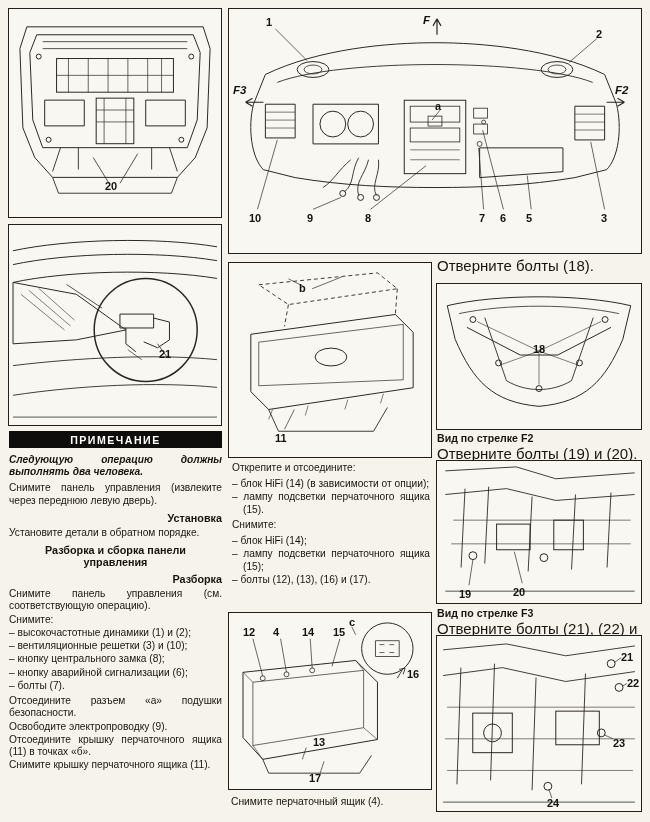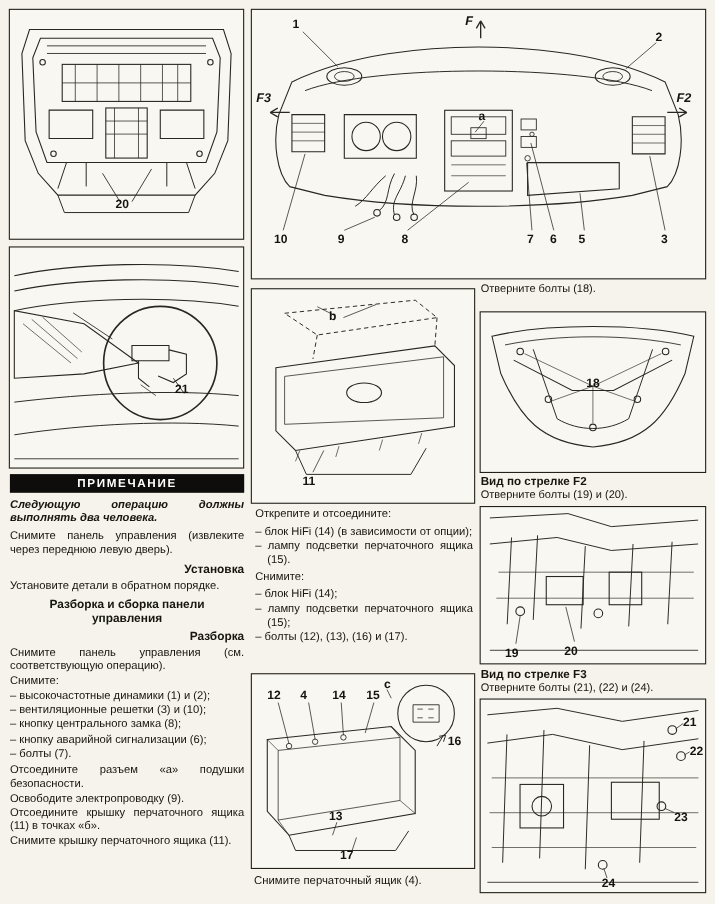--- a/index.html
+++ b/index.html
@@ -64,21 +64,21 @@
     letter-spacing: 1.5px;
     height: 17px;
     display: flex;
     align-items: center;
     justify-content: center;
     margin-bottom: 6px;
   }
   .note-body { font-weight: bold; font-style: italic; }
 
   .view-title { font-weight: bold; font-size: 10.6px; line-height: 1.15; }
-  .view-body { font-size: 10px; line-height: 1.15; margin-top: 1px; }
+  .view-body { font-size: 15px; line-height: 1.15; margin-top: 1px; }
 
   .fig-caption {
     position: absolute;
     font-size: 10.3px;
     line-height: 1.15;
   }
 </style>
 </head>
 <body>
 
@@ -229,21 +229,21 @@
         <path d="M78,136 l-4,12 M92,162 l4,-12" stroke-width="0.7"></path>
         <path d="M128,22 l-4,-8" stroke-width="0.7"></path>
       </g>
     </svg>
     <span class="callout" style="left:14px; top:14px;">12</span>
     <span class="callout" style="left:44px; top:14px;">4</span>
     <span class="callout" style="left:73px; top:14px;">14</span>
     <span class="callout" style="left:104px; top:14px;">15</span>
     <span class="callout" style="left:120px; top:4px;">c</span>
     <span class="callout" style="left:178px; top:56px;">16</span>
-    <span class="callout" style="left:70px; top:124px;">13</span>
+    <span class="callout" style="left:84px; top:124px;">13</span>
     <span class="callout" style="left:80px; top:160px;">17</span>
   </div>
   <div class="fig-caption" style="left:231px; top:796px; width:200px;">Снимите перчаточный ящик (4).</div>
 
   <div class="txtcol" style="left:437px; top:256px; width:205px;">
     <div class="view-body">Отверните болты (18).</div>
   </div>
   <div class="dbox" style="left:436px; top:283px; width:206px; height:147px;">
     <svg viewBox="0 0 206 147">
       <g fill="none" stroke="#2a2721" stroke-width="1">

